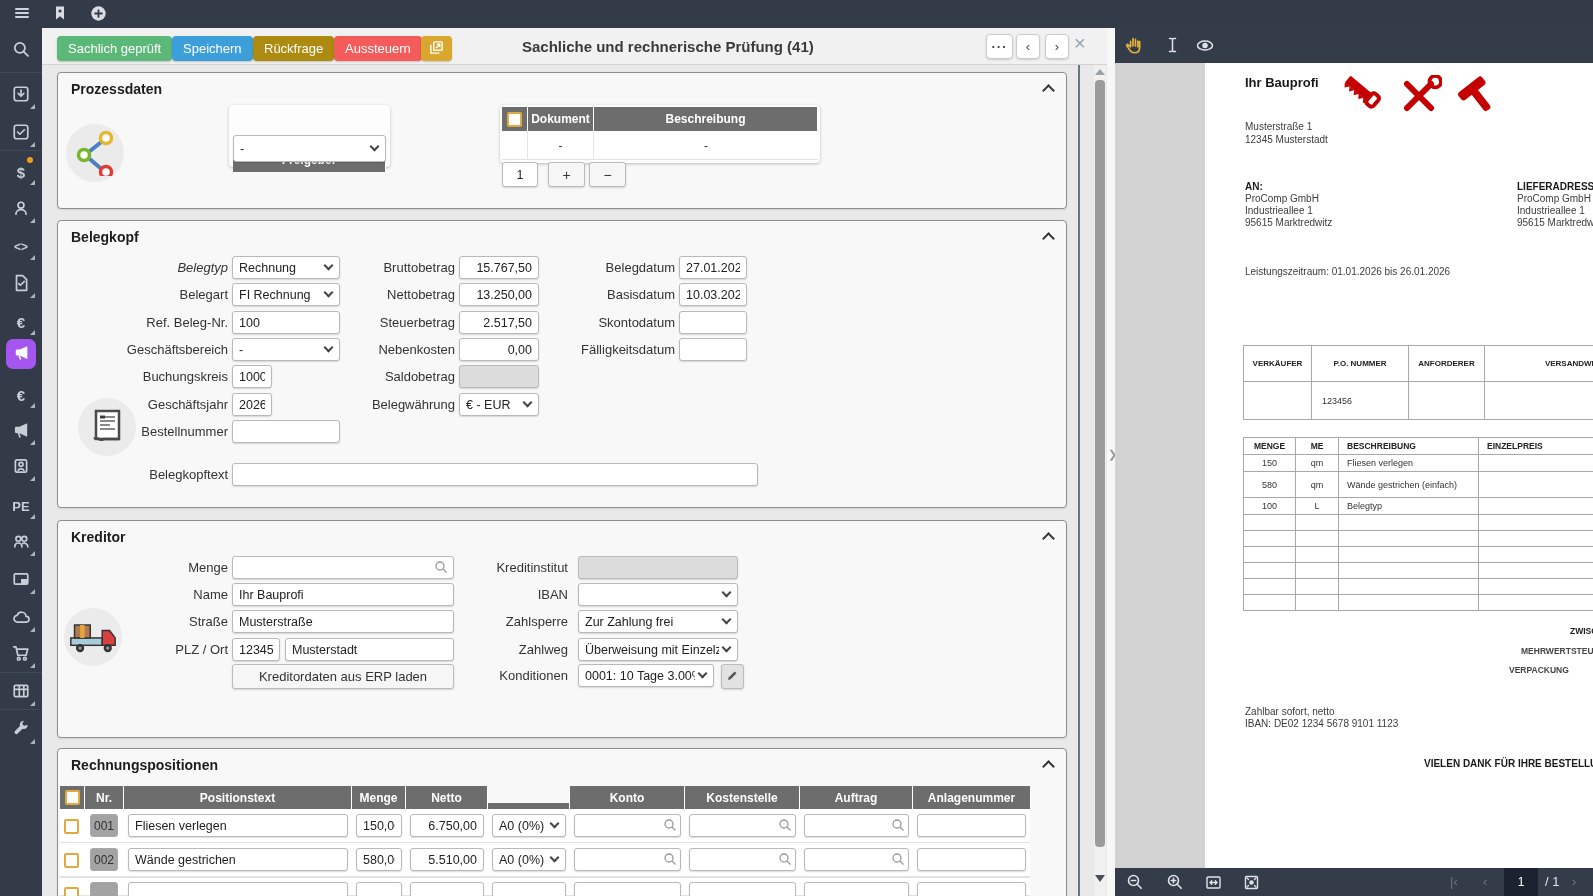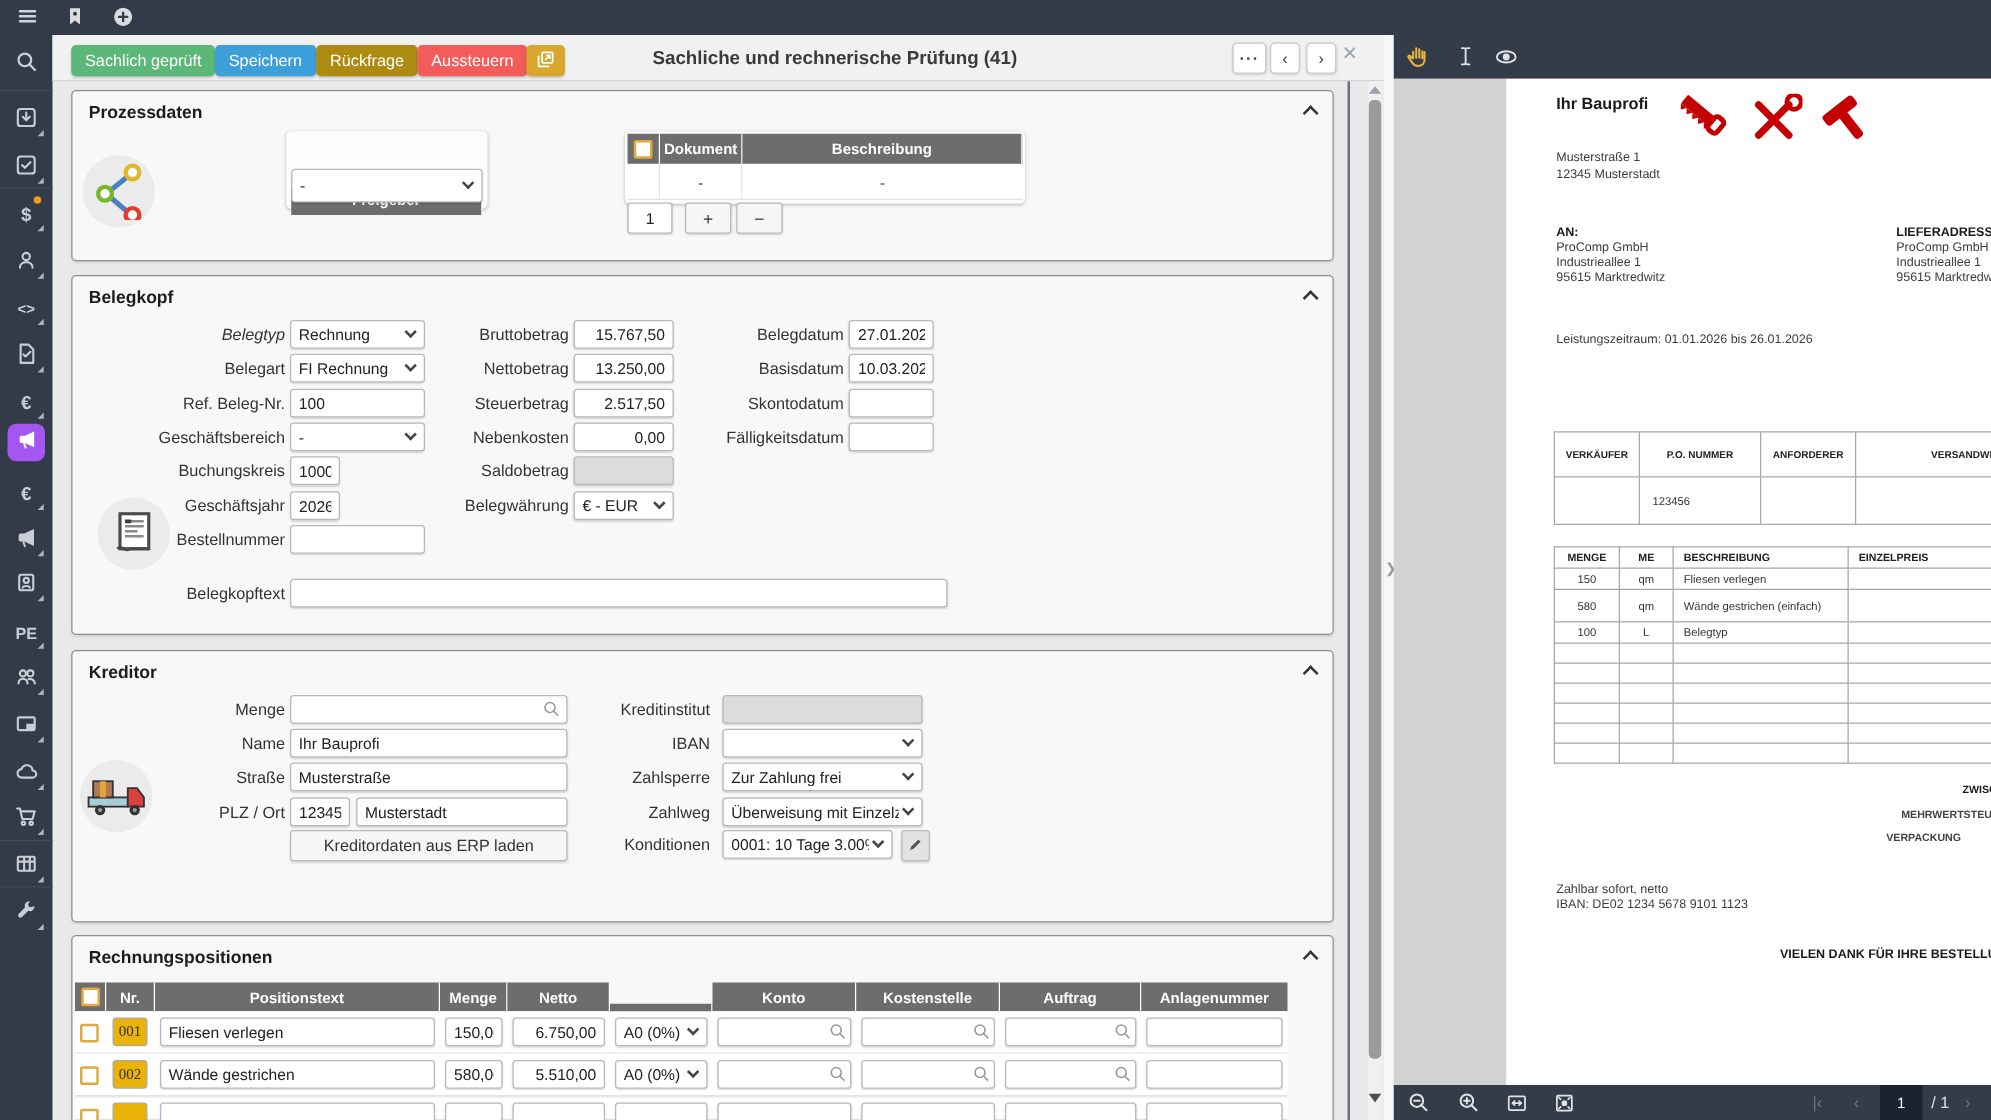--- a/index.html
+++ b/index.html
@@ -36,21 +36,21 @@
        font-size:12.5px;color:#222;padding:0 6px;box-shadow:0 1px 1.5px rgba(0,0,0,.14);}
   .inp.num{text-align:right;}
   .inp.dis{background:#dcdcdc;}
   .sel{position:absolute;height:23px;background:#fff;border:1px solid #b9b9b9;border-radius:3px;display:flex;align-items:center;
        font-size:12.5px;color:#222;padding:0 6px;box-shadow:0 1px 1.5px rgba(0,0,0,.14);cursor:pointer;overflow:hidden;}
   .sel span.txt{flex:1;white-space:nowrap;overflow:hidden;}
   .chevd{width:7px;height:7px;border-right:2px solid #444;border-bottom:2px solid #444;transform:rotate(45deg);margin:-4px 1px 0 4px;flex:none;}
   .maginp{position:absolute;pointer-events:none;}
   .cb{position:absolute;width:15px;height:15px;background:#fff;border:2px solid #e0aa3e;border-radius:2px;cursor:pointer;}
   .thcell{position:absolute;height:23px;background:#6d6d6d;color:#fff;font-size:12px;font-weight:bold;display:flex;align-items:center;justify-content:center;border-right:1px solid #fff;}
-  .badge{position:absolute;height:23px;background:#eab308;border:1px solid #a9a9a9;border-radius:3px;font-size:12px;color:#333;display:flex;align-items:center;justify-content:center;font-family:Liberation Serif, serif;}
+  .badge{position:absolute;height:23px;background:#a3a3a3;border:1px solid #a9a9a9;border-radius:3px;font-size:12px;color:#333;display:flex;align-items:center;justify-content:center;}
   .rowbg{position:absolute;background:#fff;border-bottom:1px solid #e2e2e2;}
   .card{position:absolute;background:#fdfdfd;border-radius:4px;box-shadow:0 1px 3px rgba(0,0,0,.25);}
   .smallbtn{position:absolute;height:25px;background:#f6f6f6;border:1px solid #bbb;border-radius:3px;font-size:14px;color:#333;
             display:flex;align-items:center;justify-content:center;cursor:pointer;box-shadow:0 1px 2px rgba(0,0,0,.15);}
   
   .vtrack{position:absolute;left:1094px;top:65px;width:12px;height:831px;background:#f0f0f0;}
   .vthumb{position:absolute;left:1095px;top:80px;width:10px;height:767px;background:#9b9b9b;border-radius:4px;cursor:pointer;}
   .varrow{position:absolute;left:1095px;width:0;height:0;border-left:5px solid transparent;border-right:5px solid transparent;cursor:pointer;}
   .panelline{position:absolute;left:1078px;top:65px;width:2px;height:831px;background:#6b7380;}
   .splitter{position:absolute;left:1107px;top:28px;width:8px;height:868px;background:#f7f7f7;cursor:col-resize;}

